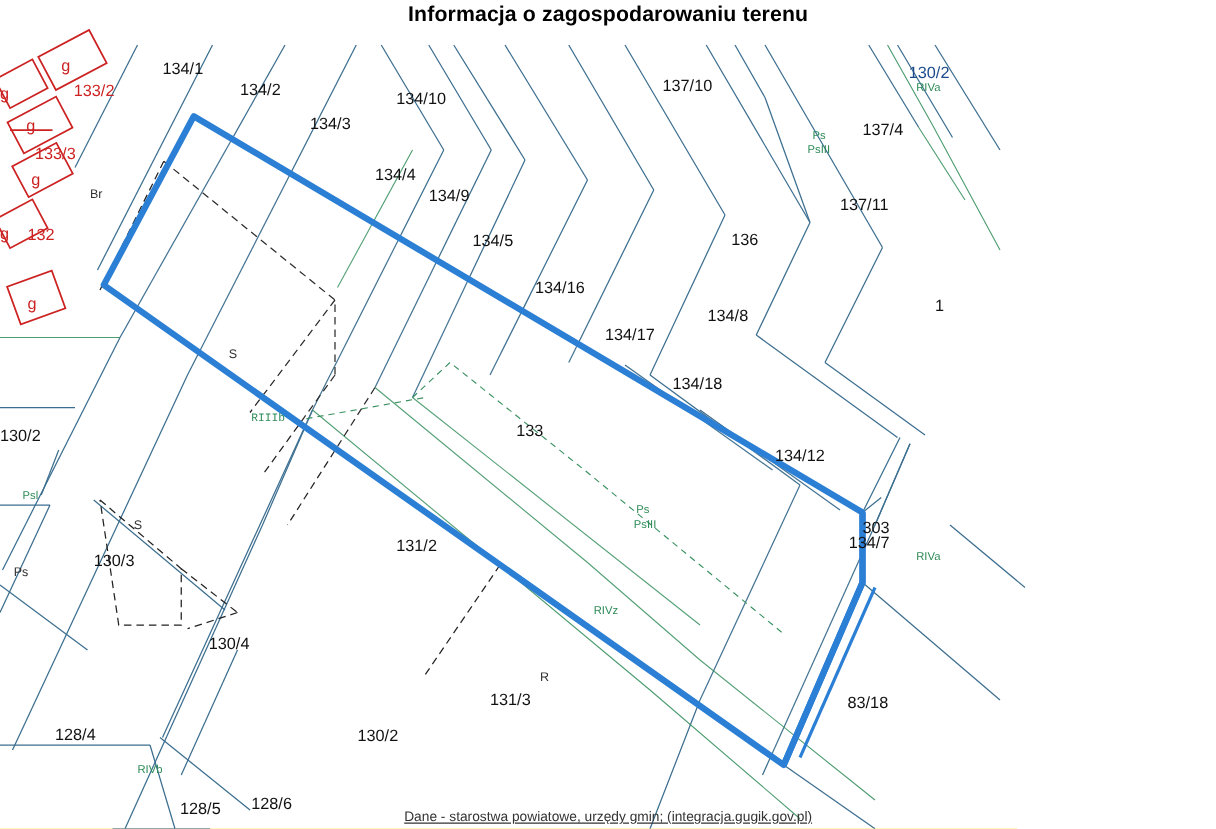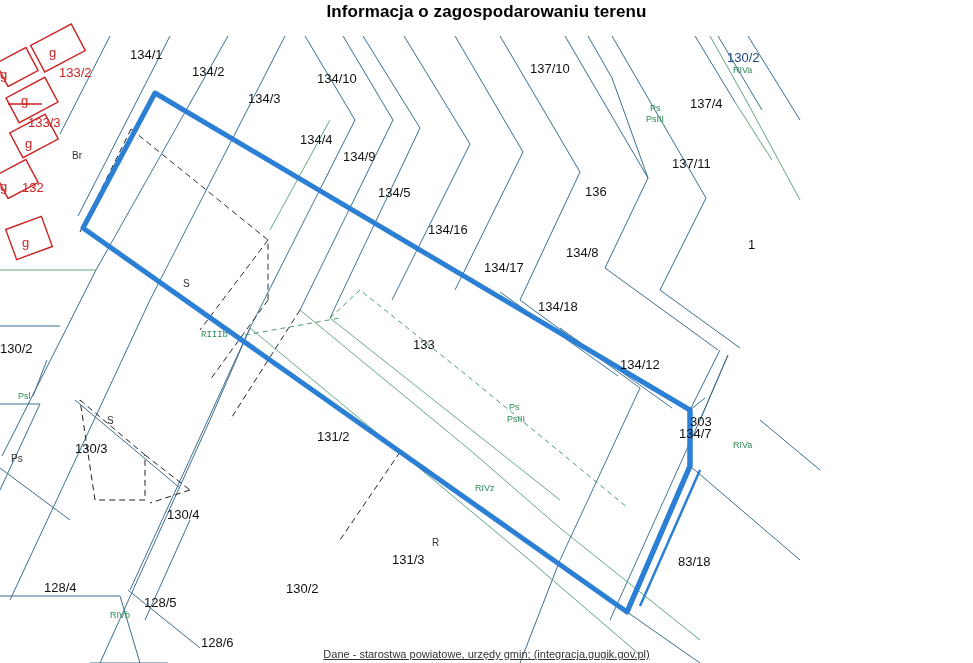--- a/index.html
+++ b/index.html
@@ -217,21 +217,21 @@
       <div class="lbl lbl-parcel" style="left: 690px; top: 97px;">137/4</div>
       <div class="lbl lbl-parcel" style="left: 672px; top: 157px;">137/11</div>
       <div class="lbl lbl-parcel" style="left: 376px; top: 338px; margin-left: 37px;">133</div>
       <div class="lbl lbl-parcel" style="left: 317px; top: 430px;">131/2</div>
       <div class="lbl lbl-parcel" style="left: 392px; top: 553px;">131/3</div>
       <div class="lbl lbl-parcel" style="left: 0px; top: 342px;">130/2</div>
       <div class="lbl lbl-parcel" style="left: 75px; top: 442px;">130/3</div>
       <div class="lbl lbl-parcel" style="left: 167px; top: 508px;">130/4</div>
       <div class="lbl lbl-parcel" style="left: 286px; top: 582px;">130/2</div>
       <div class="lbl lbl-parcel" style="left: 44px; top: 581px;">128/4</div>
-      <div class="lbl lbl-parcel" style="left: 144px; top: 596px;">128/5</div>
+      <div class="lbl lbl-parcel" style="left: 144px; top: 640px;">128/5</div>
       <div class="lbl lbl-parcel" style="left: 201px; top: 636px;">128/6</div>
       <div class="lbl lbl-parcel" style="left: 678px; top: 555px;">83/18</div>
       <div class="lbl lbl-parcel" style="left: 748px; top: 238px;">1</div>
       <div class="lbl lbl-red" style="left: 49px; top: 46px;">g</div>
       <div class="lbl lbl-red" style="left: 59px; top: 66px;">133/2</div>
       <div class="lbl lbl-red" style="left: 0px; top: 68px;">g</div>
       <div class="lbl lbl-red" style="left: 21px; top: 94px;">g</div>
       <div class="lbl lbl-red" style="left: 28px; top: 116px;">133/3</div>
       <div class="lbl lbl-red" style="left: 25px; top: 137px;">g</div>
       <div class="lbl lbl-red" style="left: 22px; top: 181px;">132</div>

